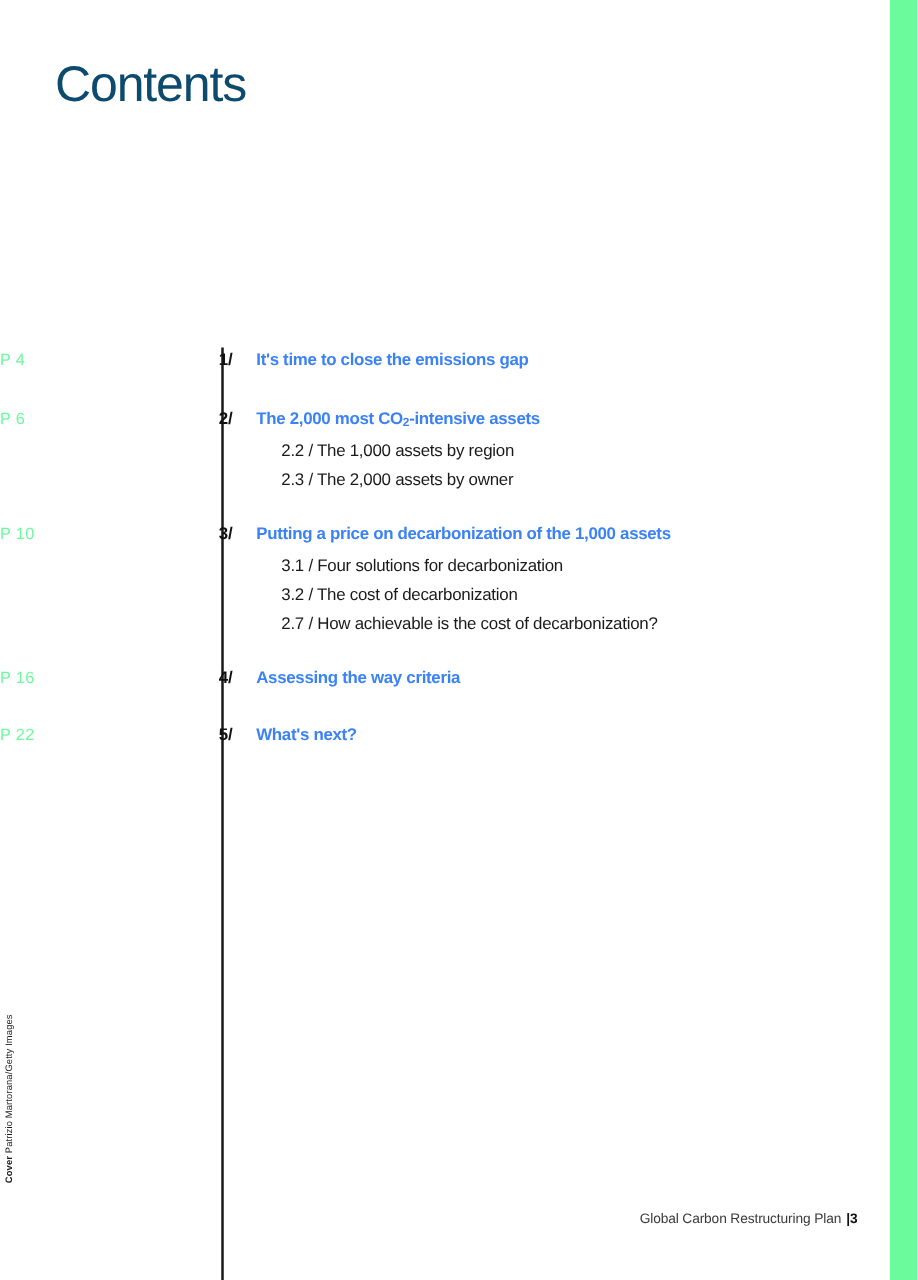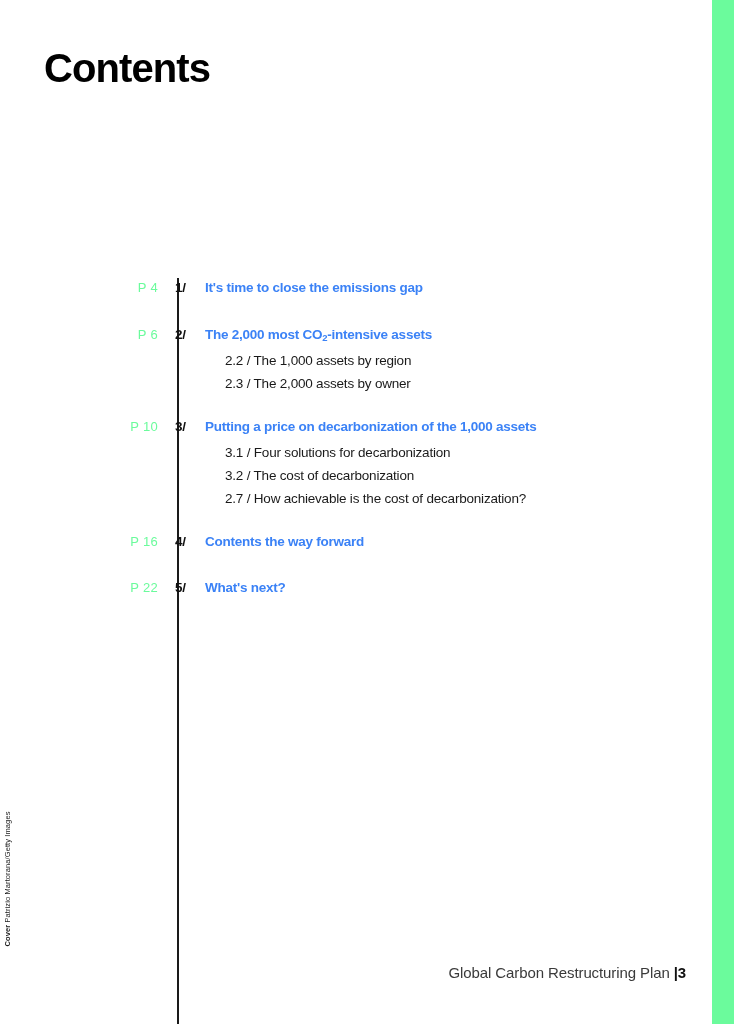--- a/index.html
+++ b/index.html
@@ -26,23 +26,23 @@
     width: 22px;
     height: 1024px;
     background: #6BFB9C;
   }
   
   .page-title {
     position: absolute;
     left: 44px;
     top: 46px;
     font-size: 40px;
-    font-weight: 700;
+    font-weight: 400;
     letter-spacing: -0.9px;
-    color: #000000;
+    color: #0c4a6e;
     line-height: 1.1;
     white-space: nowrap;
   }
   
   .divider-rule {
     position: absolute;
     left: 177px;
     top: 278px;
     width: 2px;
     height: 746px;
@@ -60,21 +60,20 @@
     display: block;
   }
   .section-head {
     position: relative;
     display: flex;
     align-items: flex-start;
     height: 24px;
   }
   .page-ref {
     width: 158px;
-    text-align: right;
     font-size: 13px;
     font-weight: 400;
     color: #6BFB9C;
     letter-spacing: 0.3px;
     line-height: 19px;
     white-space: nowrap;
   }
   .section-num {
     width: 30px;
     margin-left: 17px;
@@ -129,21 +128,21 @@
     white-space: nowrap;
     line-height: 1;
   }
   .photo-credit b { font-weight: 700; }
 
   
   .footer {
     position: absolute;
     right: 48px;
     bottom: 43px;
-    font-size: 15px;
+    font-size: 11px;
     color: #3A3A3A;
     letter-spacing: -0.1px;
     white-space: nowrap;
   }
   .footer .sep { font-weight: 700; color: #111111; margin-left: 4px; }
   .footer .pagenum { font-weight: 700; color: #111111; }
 </style>
 </head>
 <body>
 
@@ -190,21 +189,21 @@
         <li class="sub-item">3.2 / The cost of decarbonization</li>
         <li class="sub-item">2.7 / How achievable is the cost of decarbonization?</li>
       </ul>
     </div>
     <div class="gap-small"></div>
 
     <div class="toc-section">
       <div class="section-head">
         <span class="page-ref">P 16</span>
         <span class="section-num">4/</span>
-        <span class="section-title">Contents the way forward</span>
+        <span class="section-title">Assessing the way criteria</span>
       </div>
     </div>
     <div class="gap-small"></div>
 
     <div class="toc-section">
       <div class="section-head">
         <span class="page-ref">P 22</span>
         <span class="section-num">5/</span>
         <span class="section-title">What's next?</span>
       </div>

